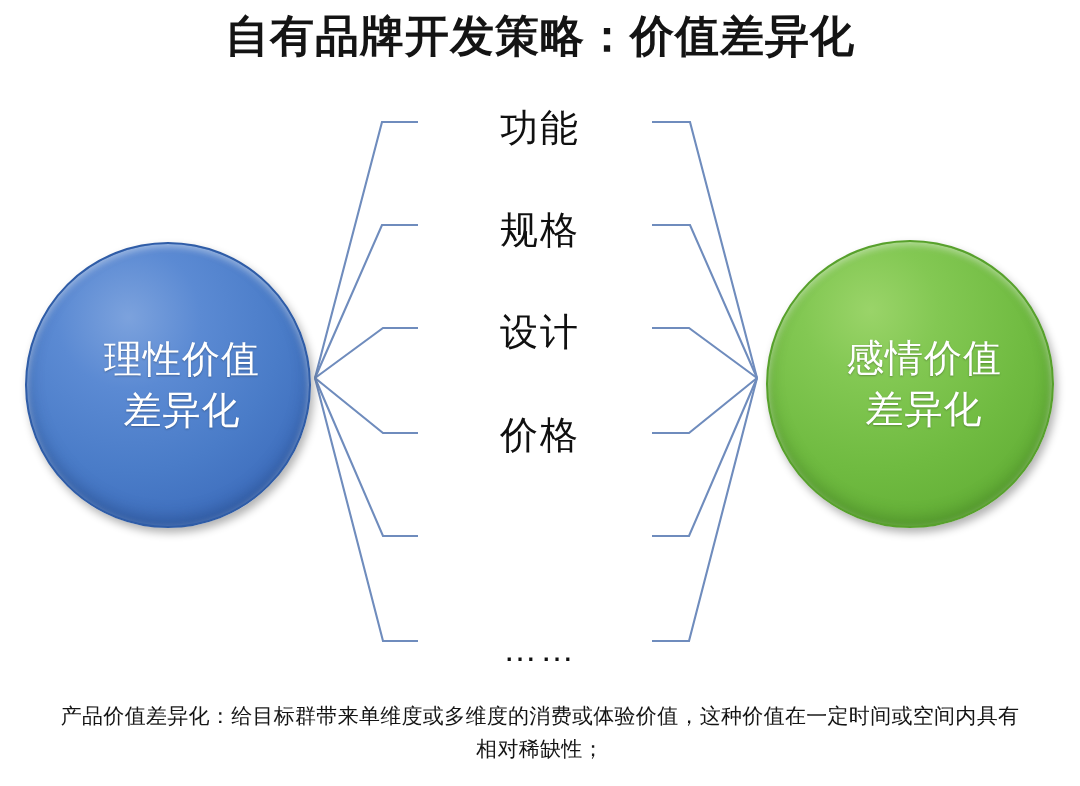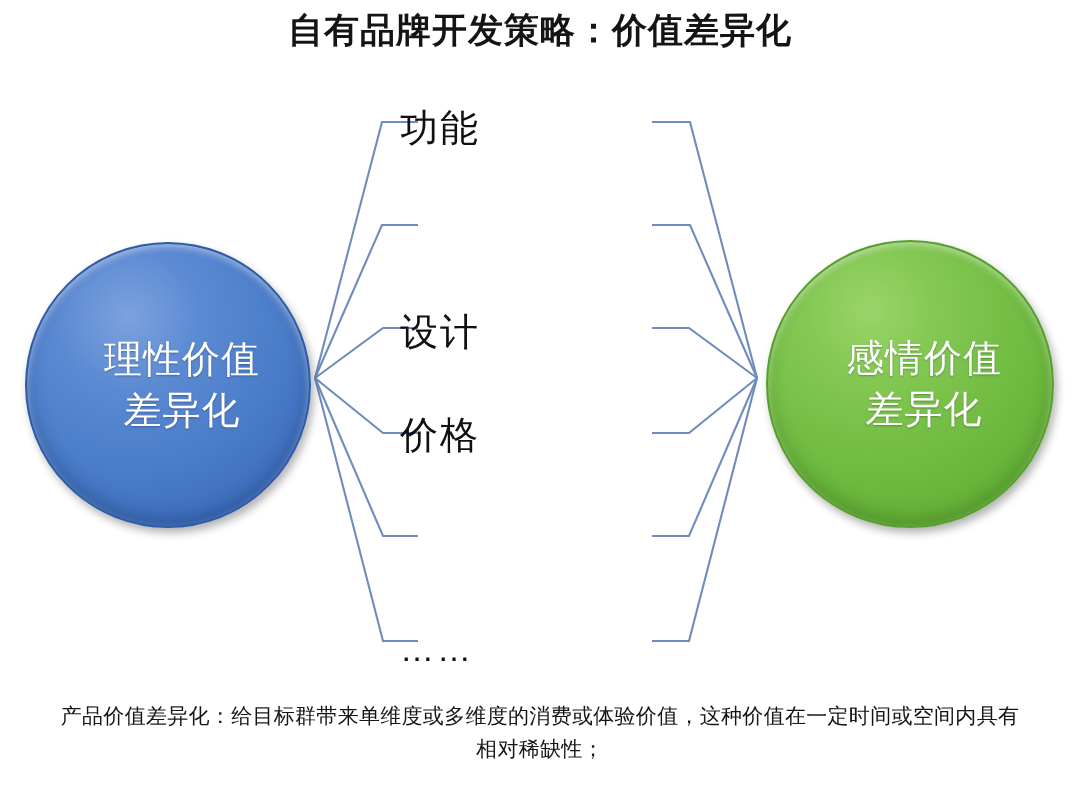--- a/index.html
+++ b/index.html
@@ -20,21 +20,21 @@
     background: #ffffff;
   }
 
   
   #title {
     position: absolute;
     left: 0;
     top: 8px;
     width: 1080px;
     text-align: center;
-    font-size: 35px;
+    font-size: 44px;
     font-weight: bold;
     color: #141414;
     letter-spacing: 1px;
     line-height: 1.25;
     white-space: nowrap;
   }
 
   
   #connectors {
     position: absolute;
@@ -99,21 +99,21 @@
       inset 0 3px 7px rgba(255,255,255,0.45),
       inset 0 -8px 16px rgba(40,90,20,0.32),
       3px 5px 9px rgba(0,0,0,0.30);
   }
 
   
   .attr-item {
     position: absolute;
     left: 400px;
     width: 280px;
-    text-align: left;
+    text-align: center;
     font-size: 38px;
     color: #101010;
     letter-spacing: 2px;
     line-height: 1;
     white-space: nowrap;
   }
   .attr-item.ellipsis {
     font-size: 34px;
     letter-spacing: 3px;
   }
@@ -160,19 +160,20 @@
     <span class="cline">理性价值</span>
     <span class="cline">差异化</span>
   </div>
 
   <div id="circle-emotional" class="node-circle">
     <span class="cline">感情价值</span>
     <span class="cline">差异化</span>
   </div>
 
   <div class="attr-item" style="top:109px">功能</div>
+  <div class="attr-item" style="top:211px">规格</div>
   <div class="attr-item" style="top:416px">价格</div>
   <div class="attr-item" style="top:313px">设计</div>
   <div class="attr-item ellipsis" style="top:632px">……</div>
 
   <div id="caption">产品价值差异化：给目标群带来单维度或多维度的消费或体验价值，这种价值在一定时间或空间内具有相对稀缺性；</div>
 
 </div>
 
 </body></html>

